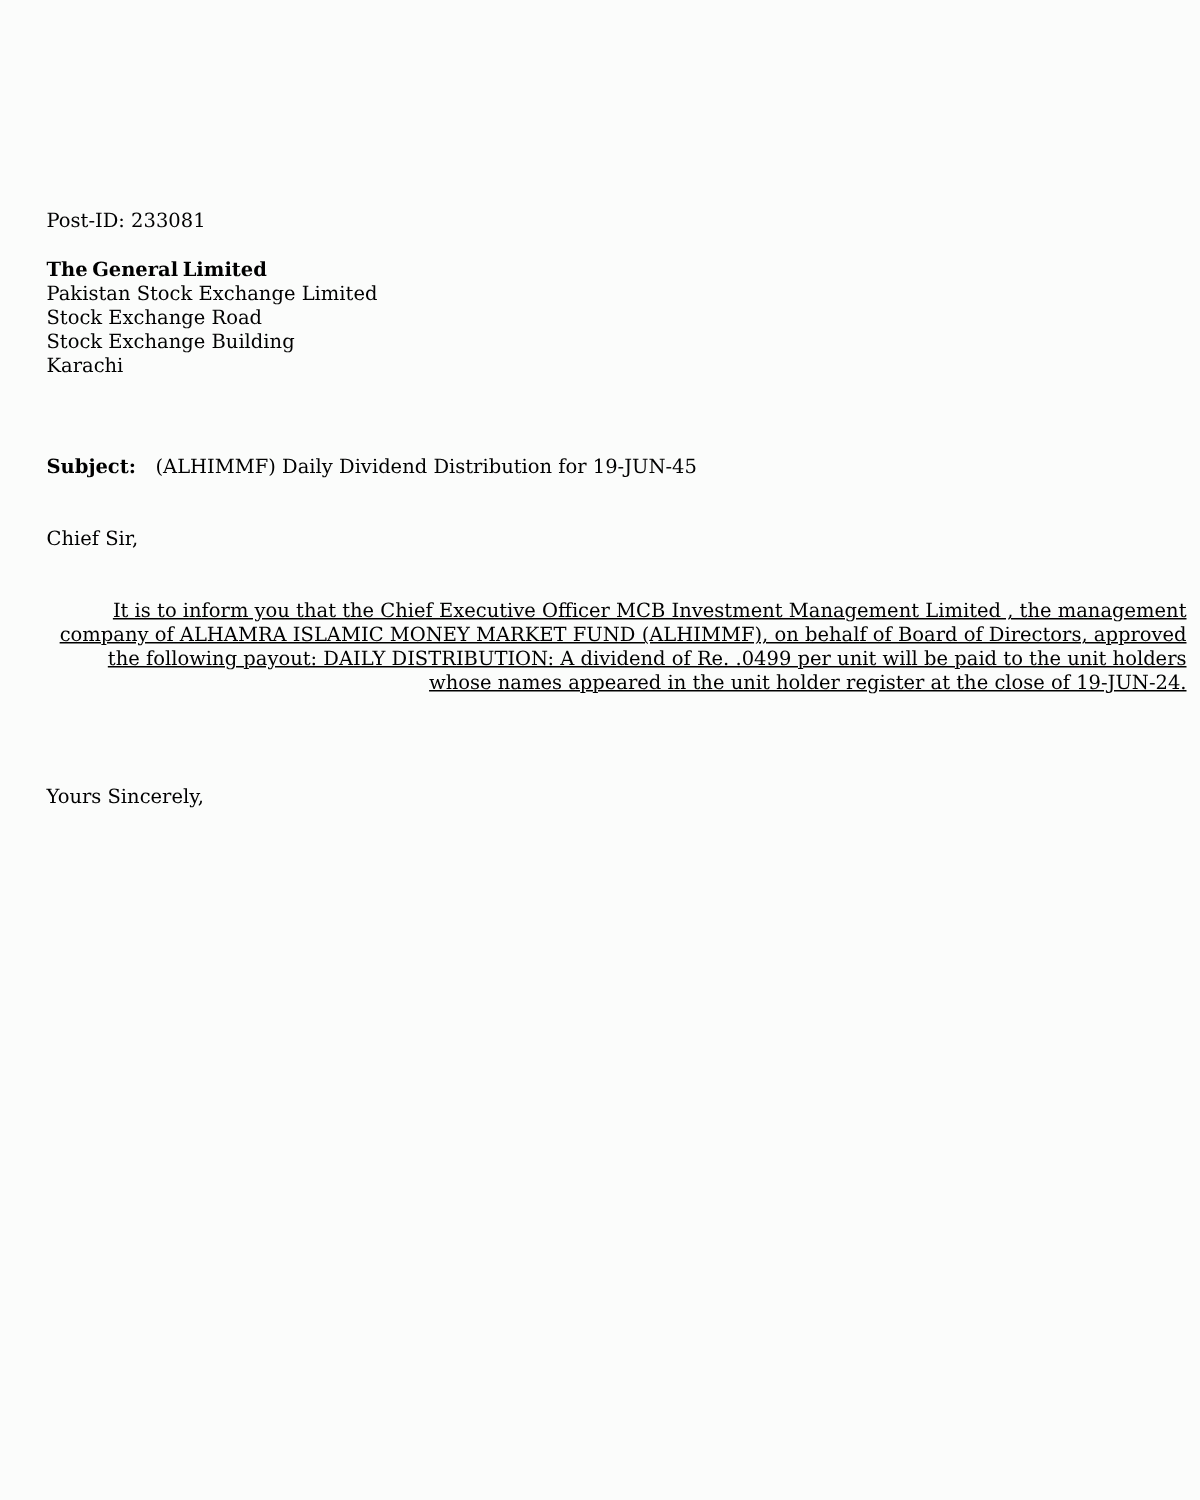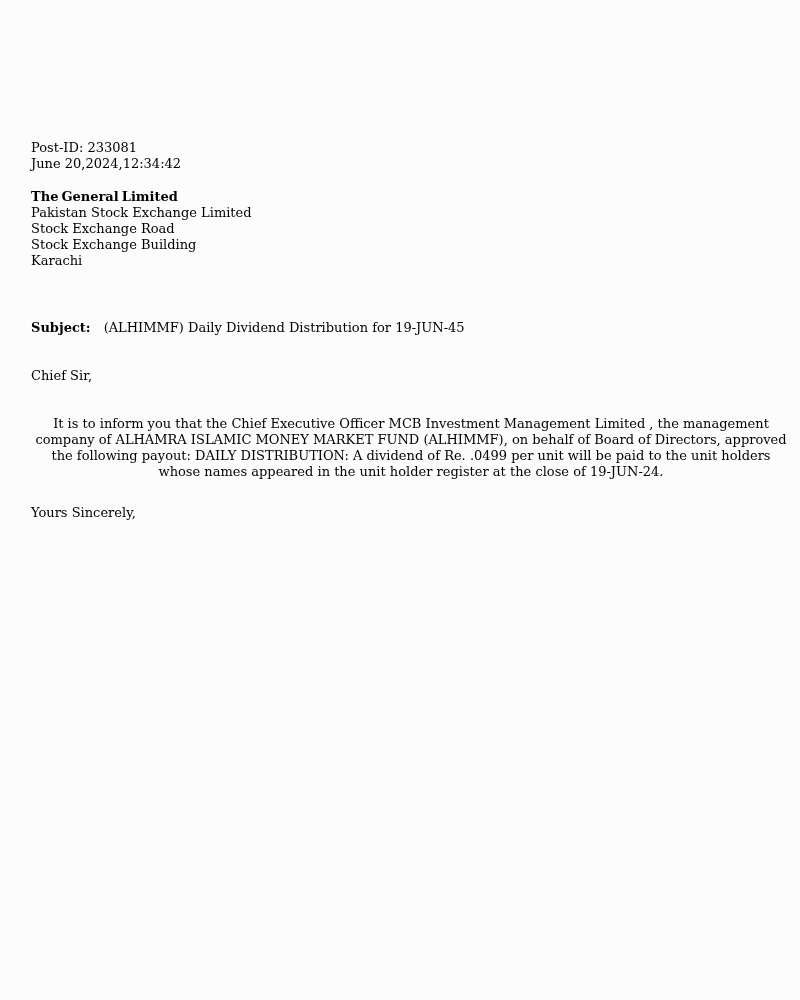--- a/index.html
+++ b/index.html
@@ -36,34 +36,34 @@
   }
   .subject-label {
     font-weight: bold;
     margin-right: 13px;
   }
   .salutation {
     margin-top: 32px;
   }
   .body-paragraph {
     margin-top: 32px;
-    text-align: center;
+    text-align: right;
+    text-decoration: underline;
   }
   .closing {
-    margin-top: 25px;
+    margin-top: 60px;
   }
 </style>
 </head>
 <body>
 
 <div class="page">
 
   <div class="meta">
     <div class="meta-line">Post-ID: 233081</div>
-    <div class="meta-line">June 20,2024,12:34:42</div>
   </div>
 
   <div class="recipient">
     <div class="recipient-title">The General Limited</div>
     <div class="address-line">Pakistan Stock Exchange Limited</div>
     <div class="address-line">Stock Exchange Road</div>
     <div class="address-line">Stock Exchange Building</div>
     <div class="address-line">Karachi</div>
   </div>
 

